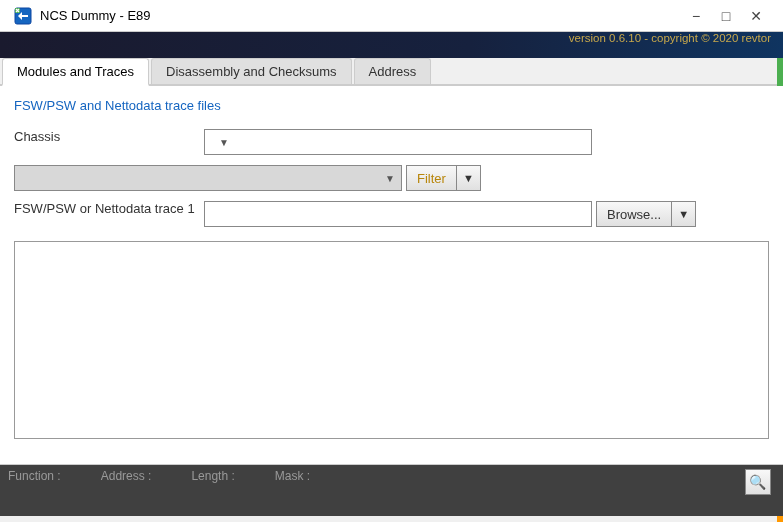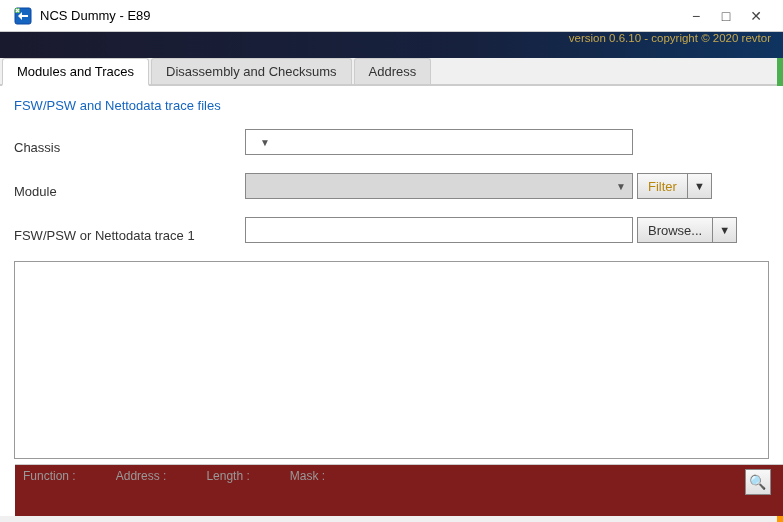--- a/index.html
+++ b/index.html
@@ -117,23 +117,22 @@
     .section-title {
       color: #1565c0;
       font-size: 13px;
       margin-bottom: 16px;
       font-weight: 400;
     }
 
     
     .form-row {
       display: flex;
-      align-items: flex-end;
-      margin-bottom: 18px;
-      gap: 41px;
+      align-items: flex-start;
+      margin-bottom: 10px;
     }
     .form-label {
       width: 190px;
       color: #333;
       font-size: 13px;
       flex-shrink: 0;
     }
     .form-control-wrap {
       display: flex;
       align-items: center;
@@ -215,23 +214,22 @@
     }
 
     
     .status-bar {
       position: absolute;
       bottom: 0;
       left: 0;
       right: 0;
       height: 52px;
       border-top: 1px solid #ccc;
-      background: #7f1d1d;
+      background: #404040;
       padding: 4px 8px;
-      margin-left: 15px;
     }
     .status-row {
       display: flex;
       gap: 40px;
       align-items: center;
     }
     .status-label {
       color: #999;
       font-size: 12px;
     }
@@ -300,21 +298,20 @@
   <div class="form-row">
     <span class="form-label">Chassis</span>
     <div class="form-control-wrap">
       <div class="dropdown-select chassis">
         <span class="dropdown-arrow">▼</span>
       </div>
     </div>
   </div>
 
   <div class="form-row">
-    <span class="form-label">Module</span>
     <div class="form-control-wrap">
       <div class="dropdown-select module">
         <span></span>
         <span class="dropdown-arrow">▼</span>
       </div>
       <div class="btn-split">
         <button class="btn-main">Filter</button>
         <button class="btn-drop">▼</button>
       </div>
     </div>

